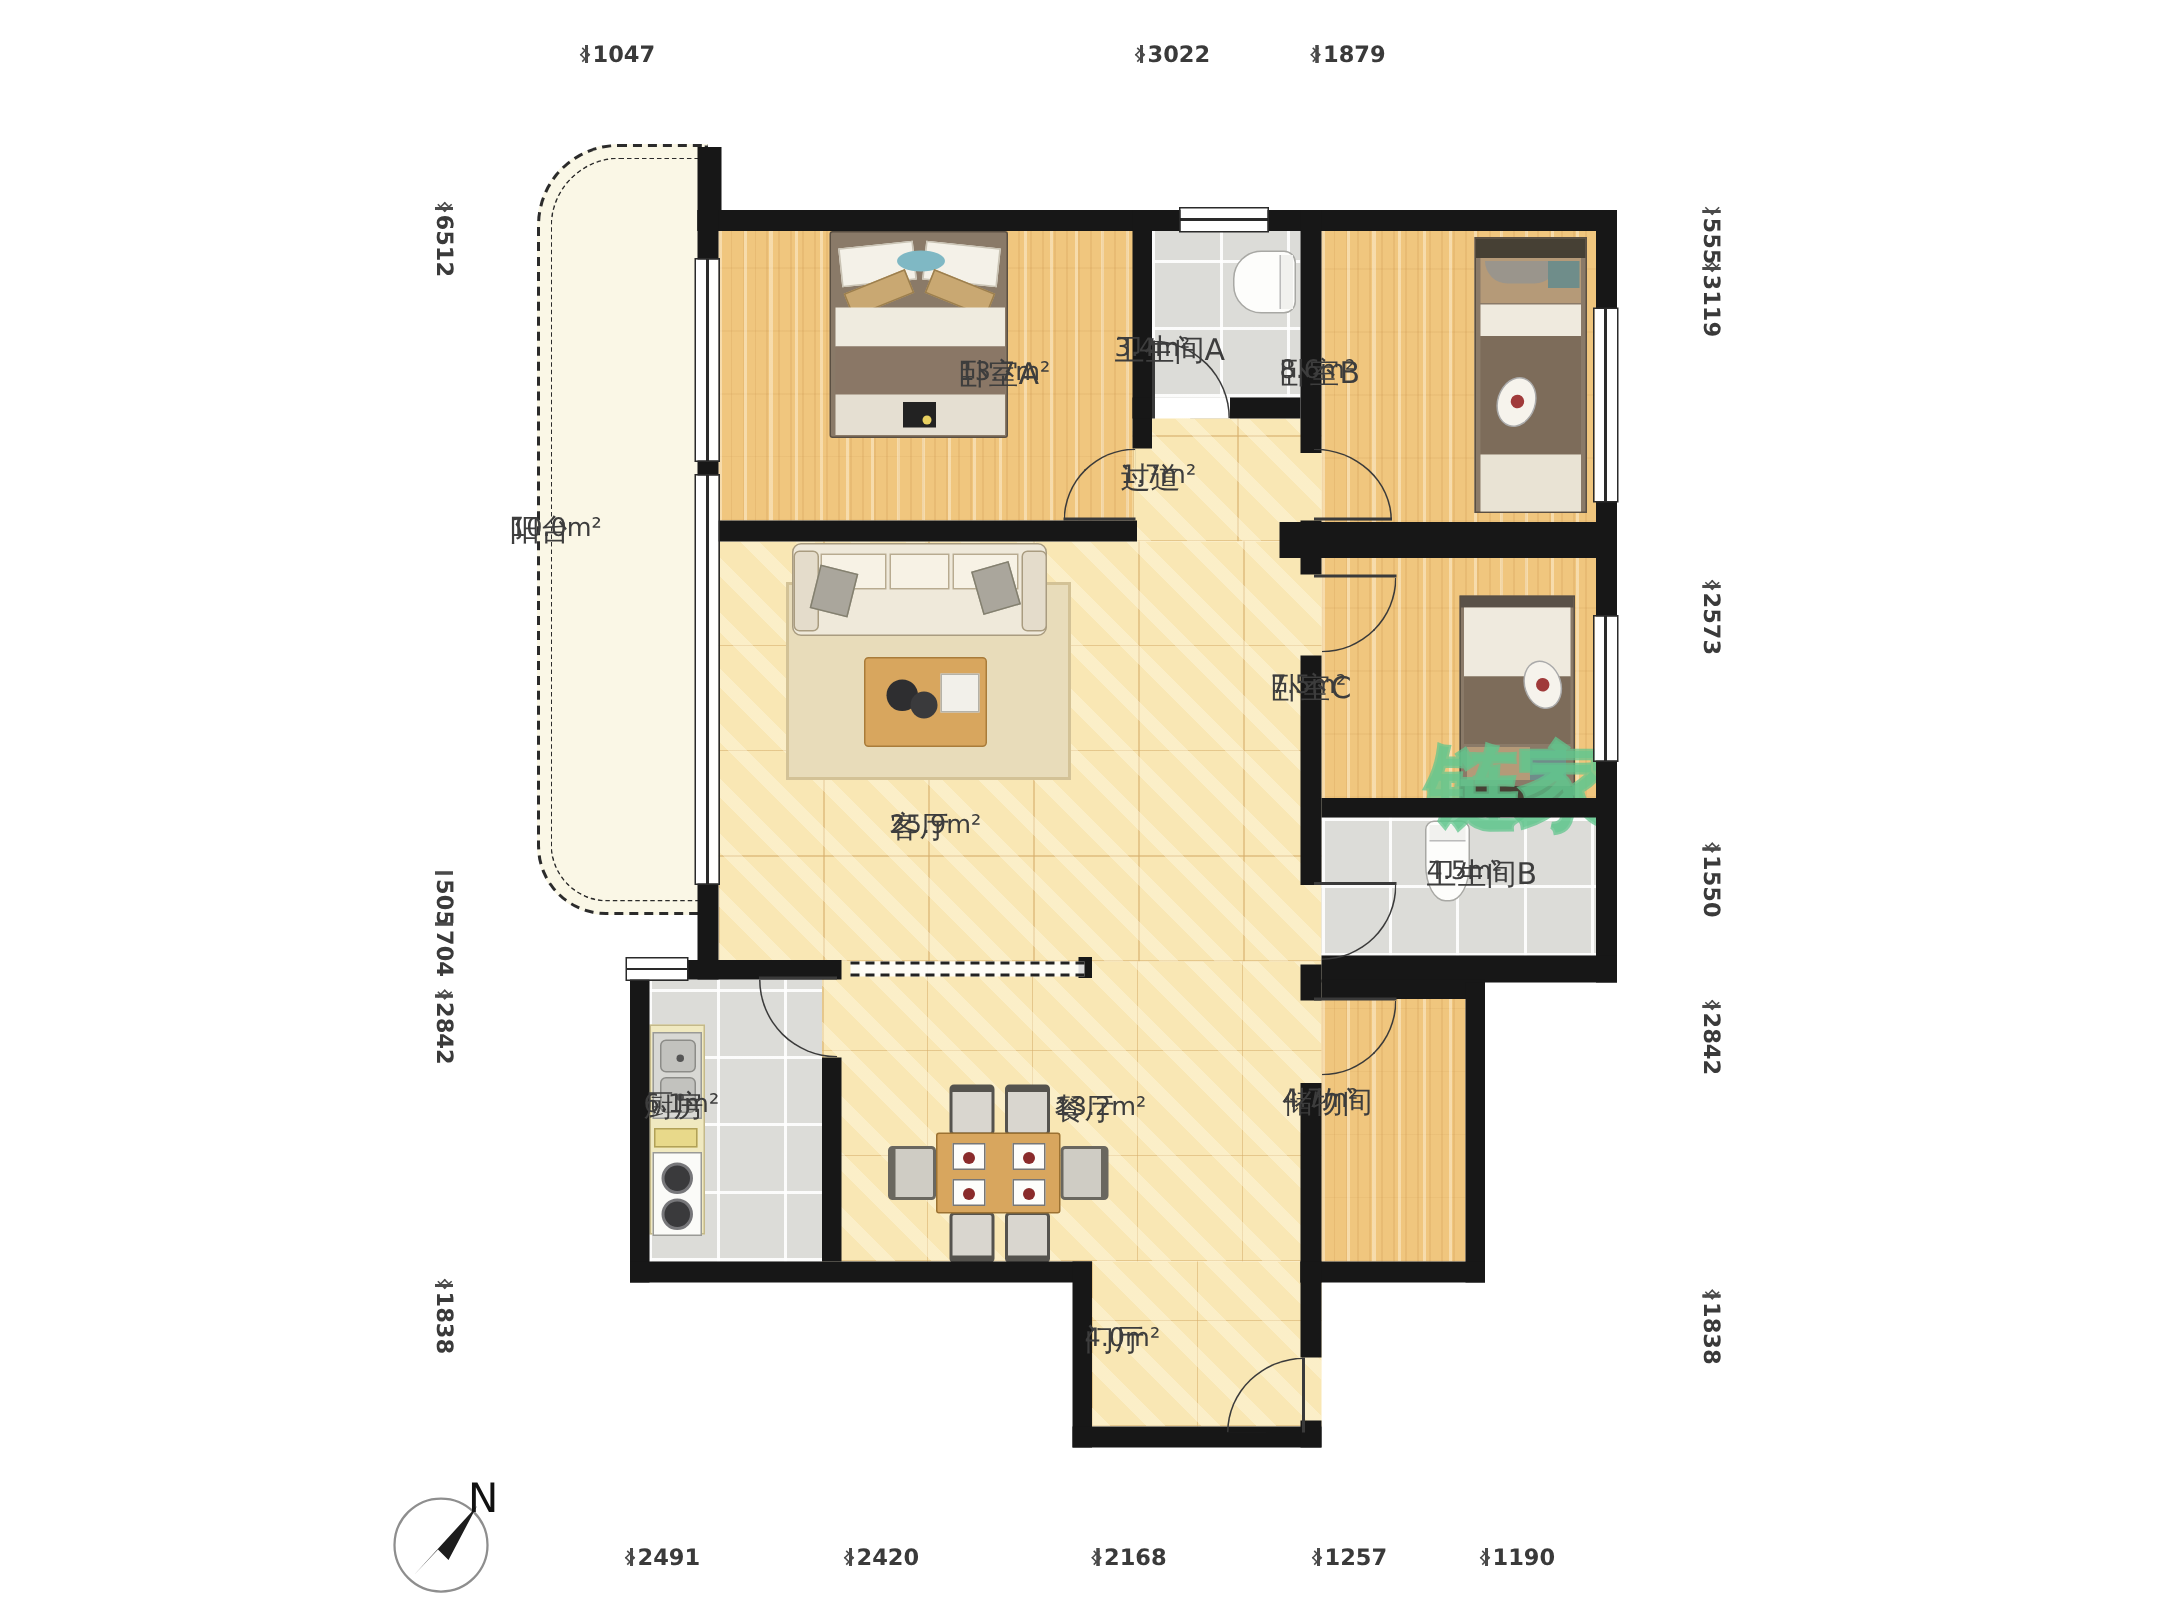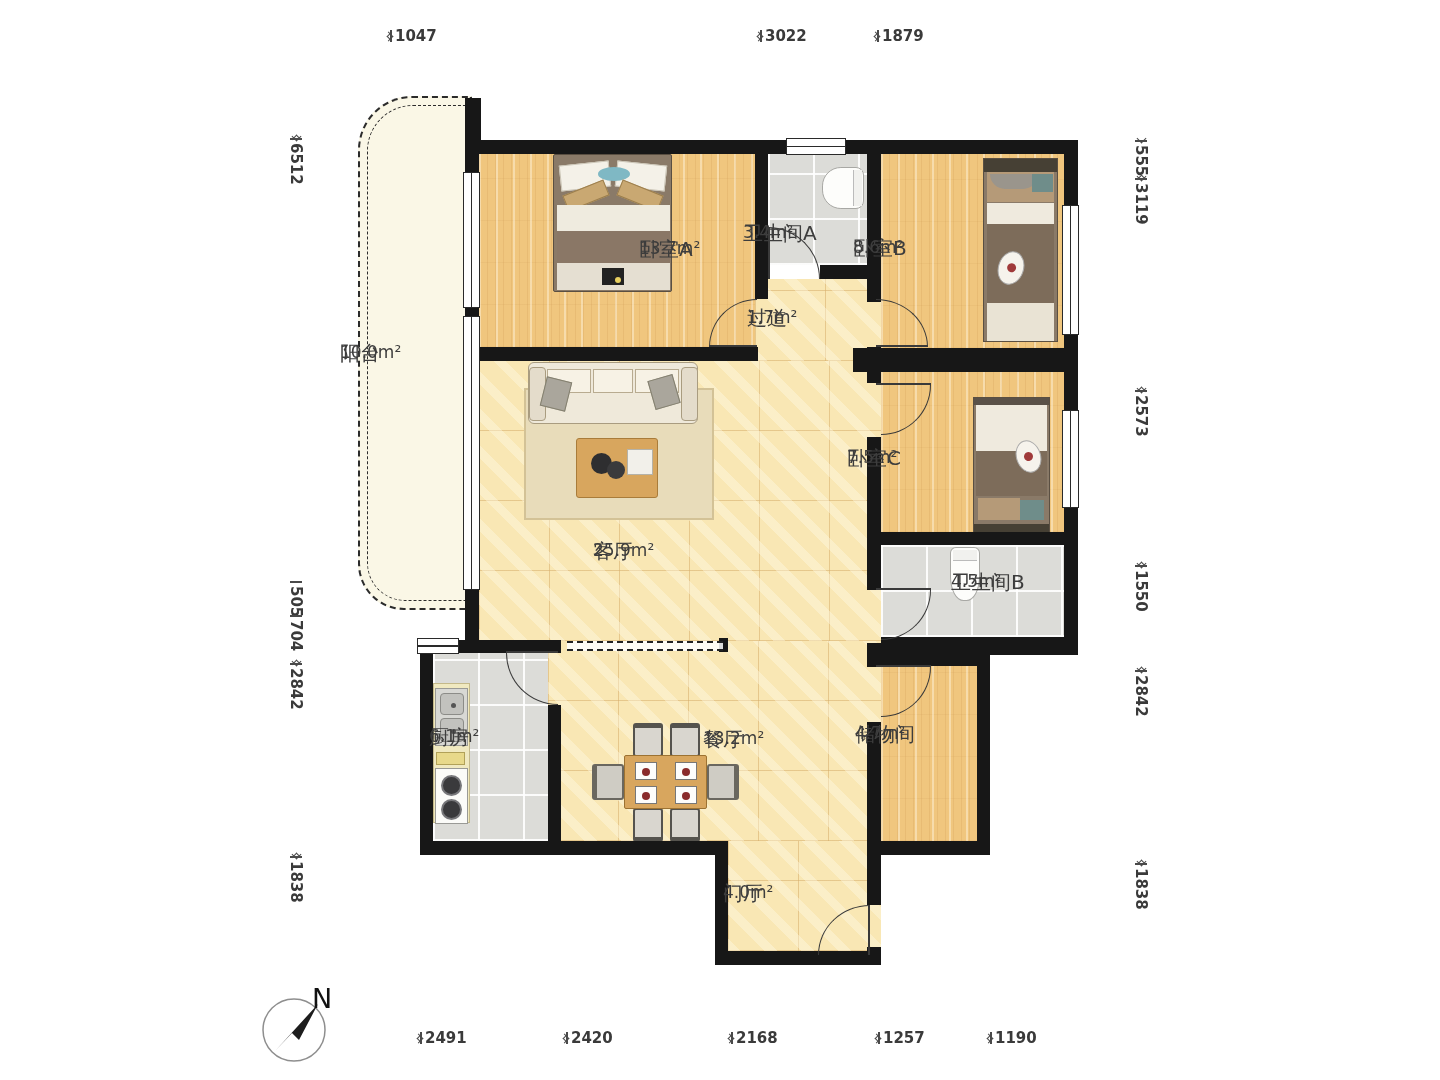--- a/index.html
+++ b/index.html
@@ -182,20 +182,21 @@
     <div style="left:2px;top:7px;width:71px;height:46px;background:#efeade;"></div>
     <div style="left:2px;top:53px;width:71px;height:45px;background:#7d6c5a;"></div>
     <div style="left:42px;top:42px;width:25px;height:33px;background:#f6f3ec;border:1px solid #aaa;border-radius:50%;transform:rotate(-18deg);">
         <div style="left:7px;top:11px;width:9px;height:9px;background:#a03a3a;border-radius:50%;"></div>
       </div>
     <div style="left:4px;top:100px;width:42px;height:22px;background:#b59a78;"></div>
     <div style="left:46px;top:102px;width:24px;height:20px;background:#6f8d8a;"></div>
     <div style="left:0;top:126px;width:75px;height:8px;background:#464034;"></div>
   </div>
 
+  <div class="wm wm-cn" style="left:952px;top:496px;">链家</div>
 
   <div class="wall" style="left:465px;top:98px;width:16px;height:56px;"></div>
   <div class="wall" style="left:465px;top:140px;width:613px;height:14px;"></div>
   <div class="wall" style="left:1064px;top:140px;width:14px;height:515px;"></div>
   <div class="wall" style="left:465px;top:140px;width:14px;height:513px;"></div>
   <div class="wall" style="left:755px;top:140px;width:13px;height:159px;"></div>
   <div class="wall" style="left:465px;top:347px;width:293px;height:14px;"></div>
   <div class="wall" style="left:867px;top:140px;width:14px;height:162px;"></div>
   <div class="wall" style="left:867px;top:347px;width:14px;height:36px;"></div>
   <div class="wall" style="left:853px;top:348px;width:211px;height:24px;"></div>

